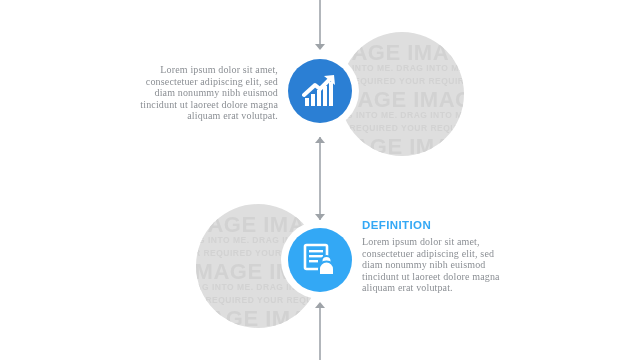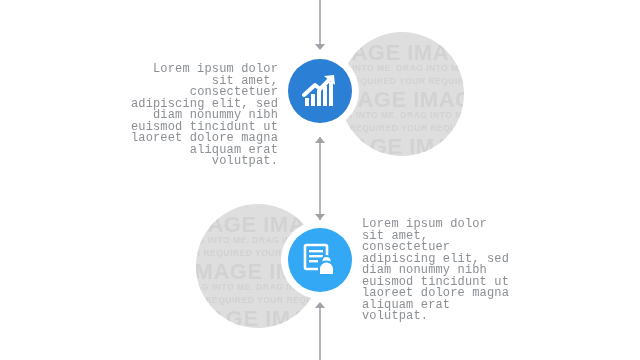--- a/index.html
+++ b/index.html
@@ -121,22 +121,22 @@
     font-family: "Liberation Sans", sans-serif;
     font-size: 11.5px;
     font-weight: bold;
     letter-spacing: 0.4px;
   }
   .heading-1 { color: #2b7fd4; }
   .heading-2 { color: #33a8f5; }
 
   .body-text {
     margin: 0;
-    font-family: Liberation Mono, monospace;
-    font-size: 12px;
+    font-family: Liberation Serif, serif;
+    font-size: 10px;
     line-height: 11.5px;
     color: #8b8f94;
     letter-spacing: 0.15px;
   }
 </style>
 </head>
 <body>
 
 <div id="slide">
 
@@ -195,16 +195,17 @@
         <path d="M16,32 L16,26 a7.5,7.5 0 0 1 15,0 L31,32 Z" fill="#ffffff" stroke="#33a8f5" stroke-width="2"></path>
       </svg>
     </div>
   </div>
 
   <div class="txt txt-1">
     <p class="body-text">Lorem ipsum dolor sit amet, consectetuer adipiscing elit, sed diam nonummy nibh euismod tincidunt ut laoreet dolore magna aliquam erat volutpat.</p>
   </div>
 
   <div class="txt txt-2">
+    <h2 class="heading heading-2">DEFINITION</h2>
     <p class="body-text">Lorem ipsum dolor sit amet, consectetuer adipiscing elit, sed diam nonummy nibh euismod tincidunt ut laoreet dolore magna aliquam erat volutpat.</p>
   </div>
 
 </div>
 
 </body></html>

